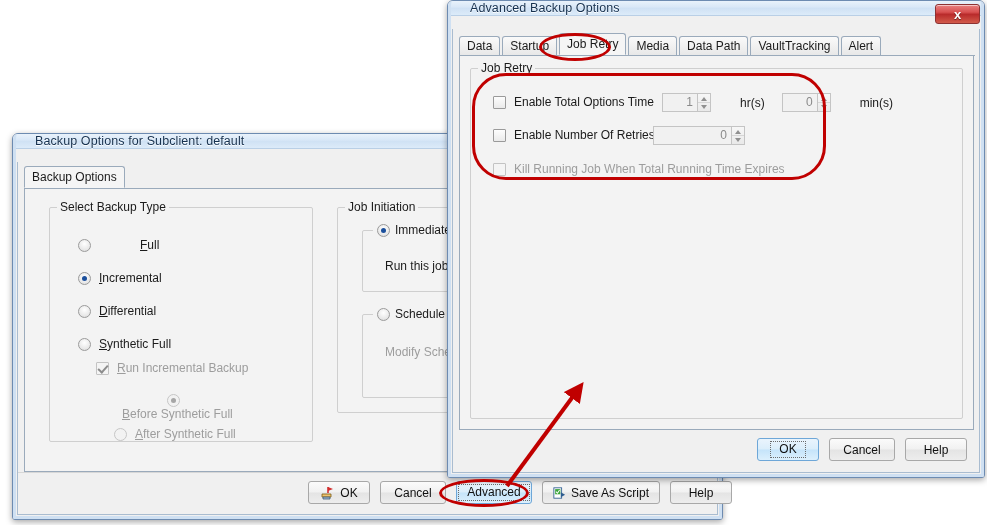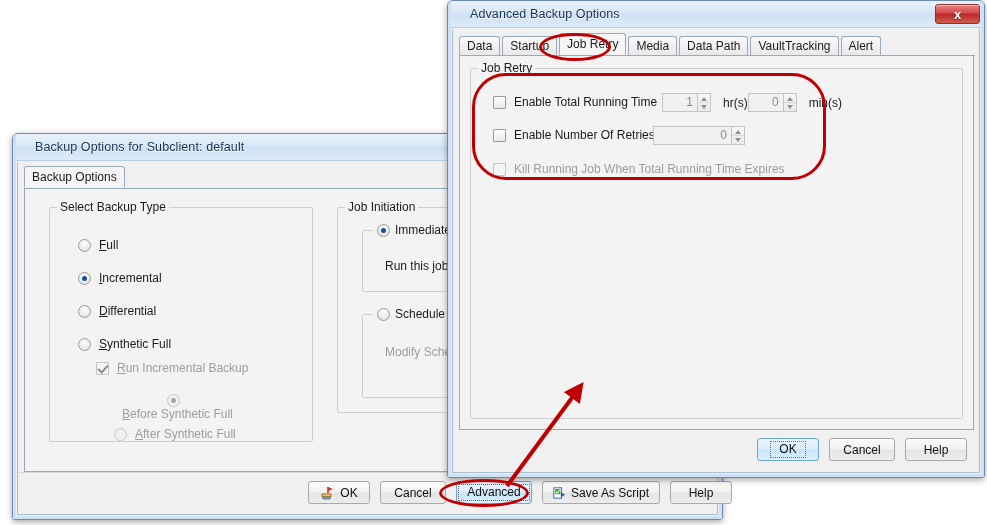--- a/index.html
+++ b/index.html
@@ -23,21 +23,21 @@
   .win-frame {
     position: absolute;
     top: 0; left: 0; right: 0; bottom: 0;
     border-radius: 5px 5px 2px 2px;
     border: 3px solid #cfe0f2;
     border-top: none;
     background: transparent;
     pointer-events: none;
   }
   .titlebar {
-    height: 27px;
+    height: 15px;
     background: linear-gradient(to bottom, #e9f2fb 0%, #d8e7f7 45%, #cfe1f4 50%, #dcebf9 100%);
     border-radius: 5px 5px 0 0;
     position: relative;
     display: flex;
     align-items: center;
     border-bottom: 1px solid #b9cfe6;
   }
   .titlebar .title {
     font-size: 12.5px;
     color: #16314f;
@@ -194,21 +194,21 @@
     flex: 1; position: relative;
   }
   .spin .arrows span:first-child { border-bottom: 1px solid #d6d6d6; }
   .spin .arrows span::after {
     content: ""; position: absolute; left: 3px; top: 3px;
     border-left: 3px solid transparent;
     border-right: 3px solid transparent;
   }
   .spin .arrows span:first-child::after { border-bottom: 4px solid #909090; }
   .spin .arrows span:last-child::after { border-top: 4px solid #909090; top: 2px; }
-  .unit { font-size: 12px; color: #1b1b1b; margin: 0 0; padding-left: 12px; }
+  .unit { font-size: 12px; color: #1b1b1b; margin: 0 17px; padding-left: 12px; }
 
   
   .btn {
     height: 23px;
     min-width: 62px;
     padding: 0 10px;
     font-size: 12px;
     color: #101010;
     background: linear-gradient(to bottom, #fbfbfb 0%, #f1f1f1 48%, #e4e4e4 52%, #ededed 100%);
     border: 1px solid #a8a8a8;
@@ -263,21 +263,21 @@
         <div class="tab active">
           <span>Backup Options</span>
         </div>
       </div>
 
       <div class="tabpage">
 
         <div class="group" style="left:24px; top:18px; width:264px; height:235px;">
           <div class="legend">Select Backup Type</div>
 
-          <div class="row" style="left:28px; top:30px;">
+          <div class="row" style="left:28px; top:30px;gap:41px;">
             <span class="rb"></span>
             <span class="lbl"><span class="u">F</span>ull</span>
           </div>
 
           <div class="row" style="left:28px; top:63px;">
             <span class="rb sel"></span>
             <span class="lbl"><span class="u">I</span>ncremental</span>
           </div>
 
           <div class="row" style="left:28px; top:96px;">
@@ -382,21 +382,21 @@
         <div class="tab"><span>Alert</span></div>
       </div>
 
       <div class="tabpage">
 
         <div class="group" style="left:10px; top:12px; right:10px; bottom:10px;">
           <div class="legend">Job Retry</div>
 
           <div class="row" style="left:22px; top:26px;">
             <span class="ck"></span>
-            <span class="lbl">Enable Total Running Time</span>
+            <span class="lbl">Enable Total Options Time</span>
           </div>
           <div class="row" style="left:191px; top:24px;">
             <span class="spin">
               <span class="fld" style="width:36px;">1</span>
               <span class="arrows">
                   <span></span>
                   <span></span>
                 </span>
             </span>
             <span class="unit">hr(s)</span>

